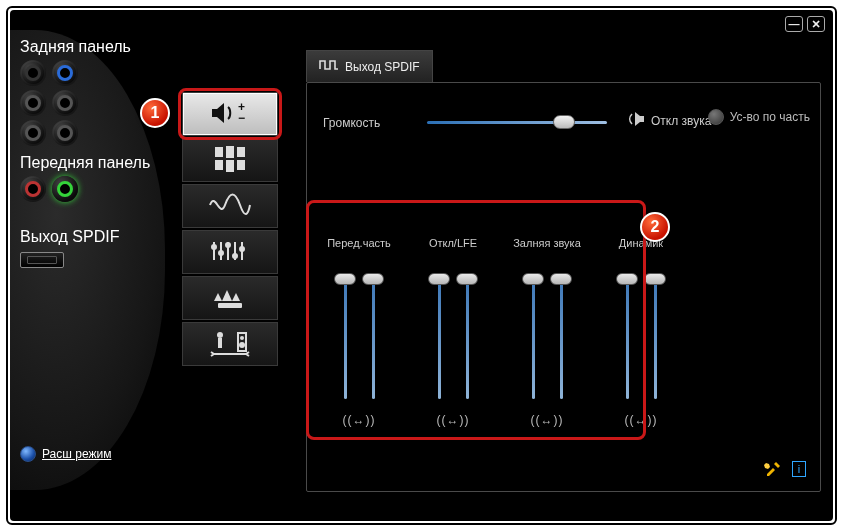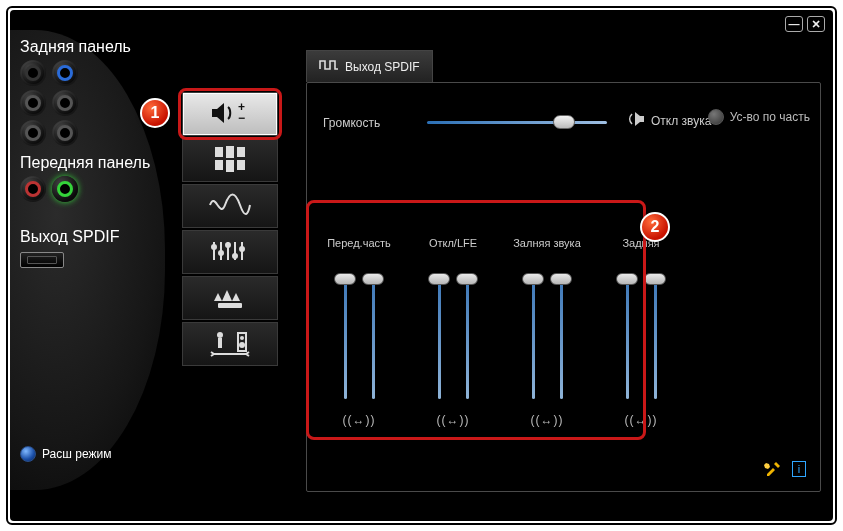--- a/index.html
+++ b/index.html
@@ -14,21 +14,21 @@
   
   .leftpanel { position: absolute; left: 0; top: 20px; width: 155px; height: 460px; background: radial-gradient(ellipse 120% 90% at 30% 40%, #2b2b2b 0%, #161616 55%, #000 100%); border-top-right-radius: 130px 220px; border-bottom-right-radius: 130px 220px; }
   .lp-title { color: #fff; font-size: 16px; margin: 8px 0 4px 10px; }
   .jackrow { display: flex; gap: 6px; margin-left: 10px; margin-bottom: 4px; }
   .jack { width: 26px; height: 26px; border-radius: 50%; background: radial-gradient(circle at 35% 30%, #444, #0a0a0a 70%); box-shadow: inset 0 0 0 2px rgba(255,255,255,.05); position: relative; }
   .jack::after { content: ""; position: absolute; inset: 5px; border-radius: 50%; border: 3px solid var(--ring,#333); background: #000; }
   .jack.blue { --ring: #2a6bd8; } .jack.gray { --ring: #555; } .jack.green { --ring: #34d33a; box-shadow: 0 0 6px #34d33a; }
   .jack.red { --ring: #b33; } .jack.black { --ring: #333; }
   .spdif-box { margin: 6px 0 0 10px; width: 44px; height: 16px; border: 1px solid #888; border-radius: 2px; background: linear-gradient(#222,#000); position: relative; }
   .spdif-box::after { content:""; position:absolute; left:6px; top:3px; right:6px; bottom:3px; border:1px solid #555; border-radius:1px; }
-  .mode { position: absolute; bottom: 28px; left: 10px; display:flex; align-items:center; gap:6px; color:#fff; cursor:pointer; }
+  .mode { position: absolute; bottom: 28px; left: 10px; display:flex; align-items:center; gap:6px; color:#fff; cursor:pointer;text-decoration:underline; }
   .mode .dot { width:16px; height:16px; border-radius:50%; background: radial-gradient(circle at 35% 30%, #7fb8ff, #1b4fa8 60%, #082253); border:1px solid #0a3; border-color:#2a4e88; }
 
   
   .vtabs { position: absolute; left: 172px; top: 82px; width: 96px; }
   .vtab { width: 96px; height: 44px; border: 1px solid #3a3a3a; background: linear-gradient(#2a2a2a,#151515); margin-bottom: 2px; display:flex; align-items:center; justify-content:center; cursor:pointer; }
   .vtab.active { background: linear-gradient(#e9e9e9,#bdbdbd); box-shadow: inset 0 0 0 1px #fff; }
   .vicon { color:#eee; }
   .vtab.active .vicon { color:#111; }
 
   
@@ -258,21 +258,21 @@
                   <div class="vthumb"></div>
                 </div>
             <div class="vslider">
                   <div class="vtrack"></div>
                   <div class="vthumb"></div>
                 </div>
           </div>
           <div class="sync">((↔))</div>
         </div>
         <div class="chgroup">
-          <div class="chlabel">Задняя</div>
+          <div class="chlabel">Динамик</div>
           <div class="pair">
             <div class="vslider">
                   <div class="vtrack"></div>
                   <div class="vthumb"></div>
                 </div>
             <div class="vslider">
                   <div class="vtrack"></div>
                   <div class="vthumb"></div>
                 </div>
           </div>

